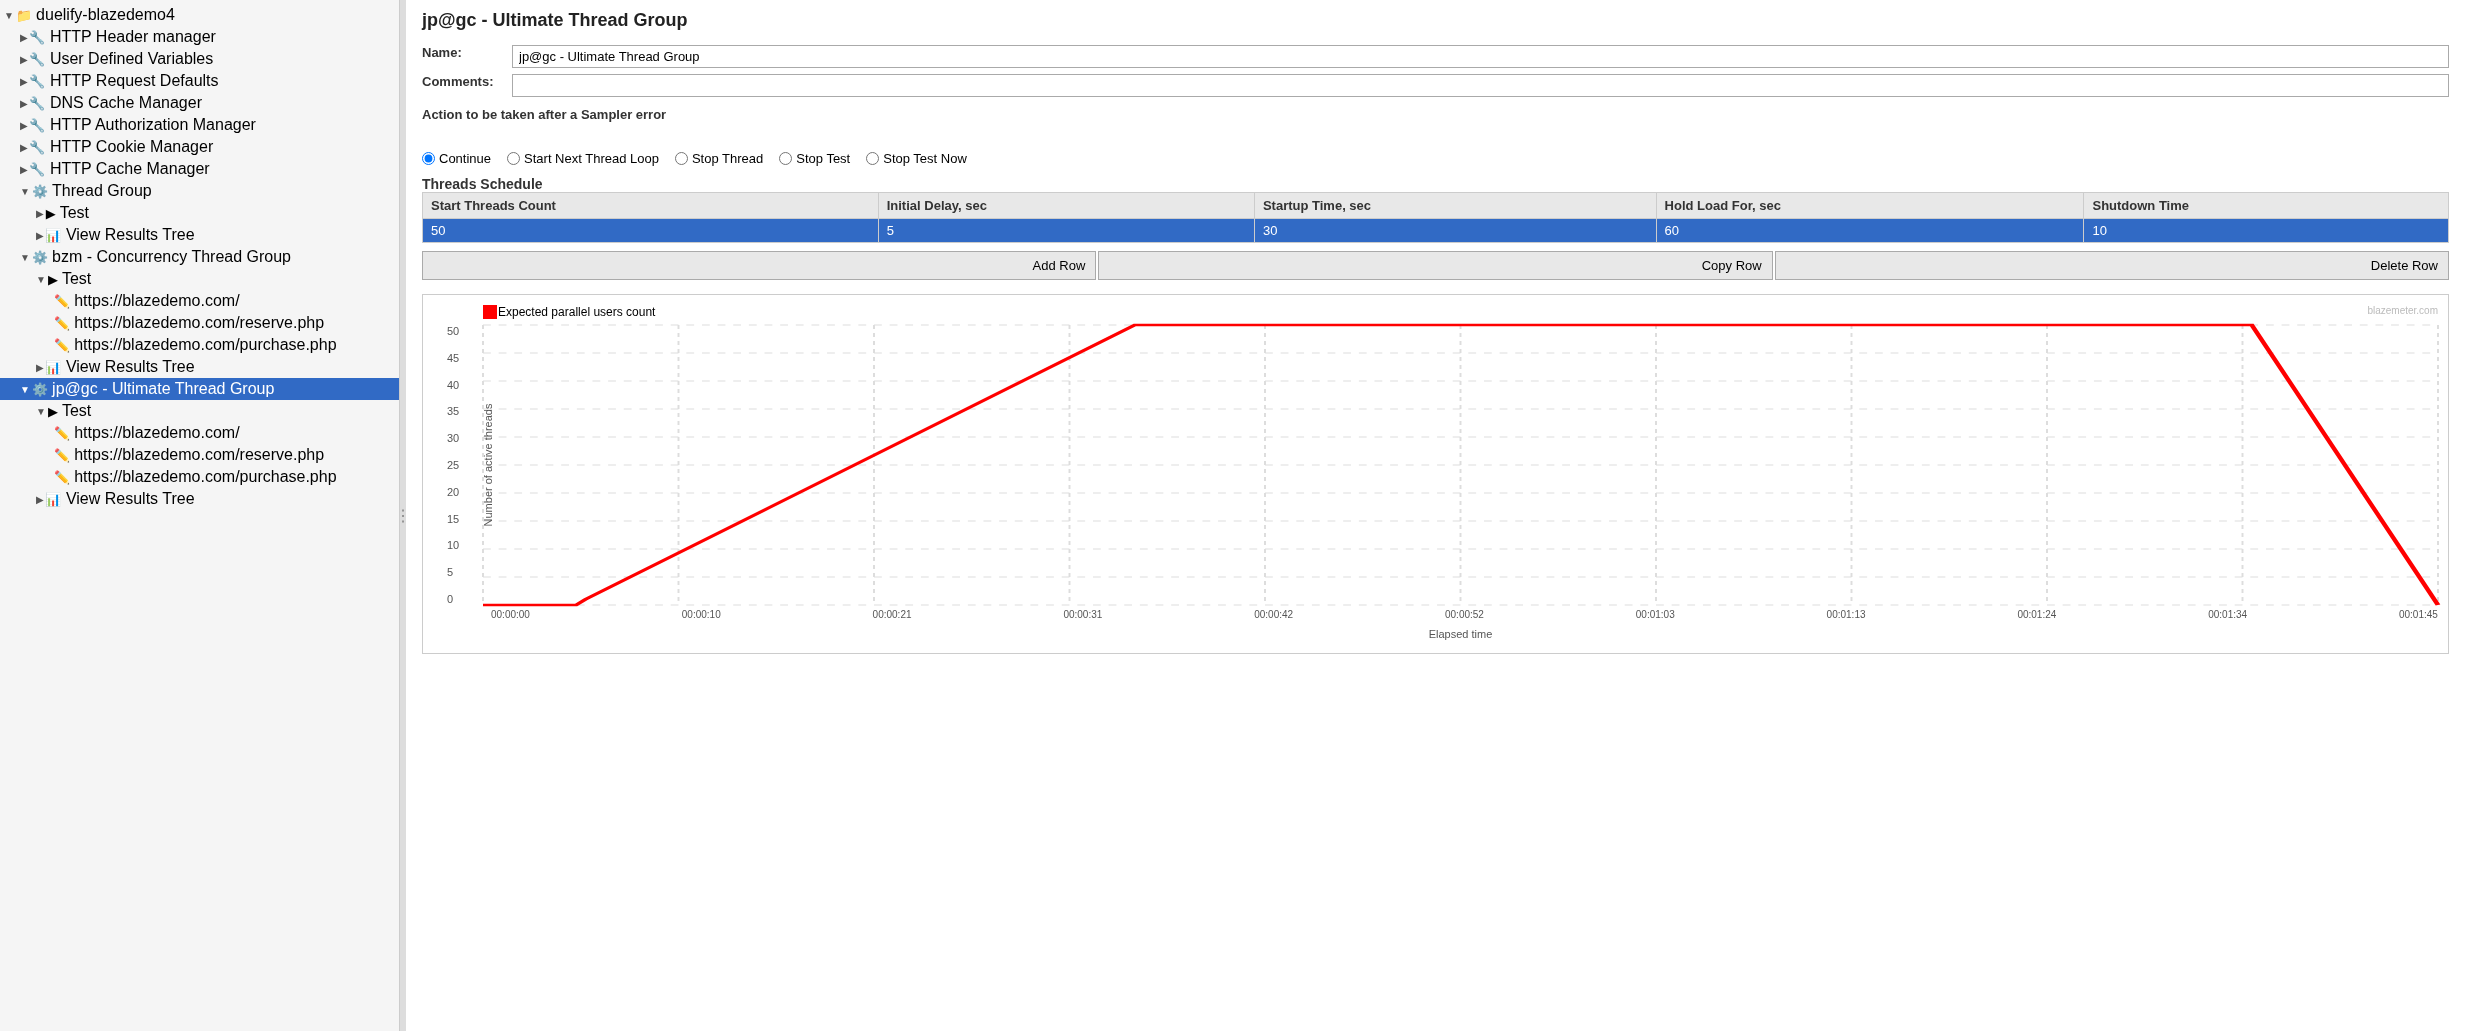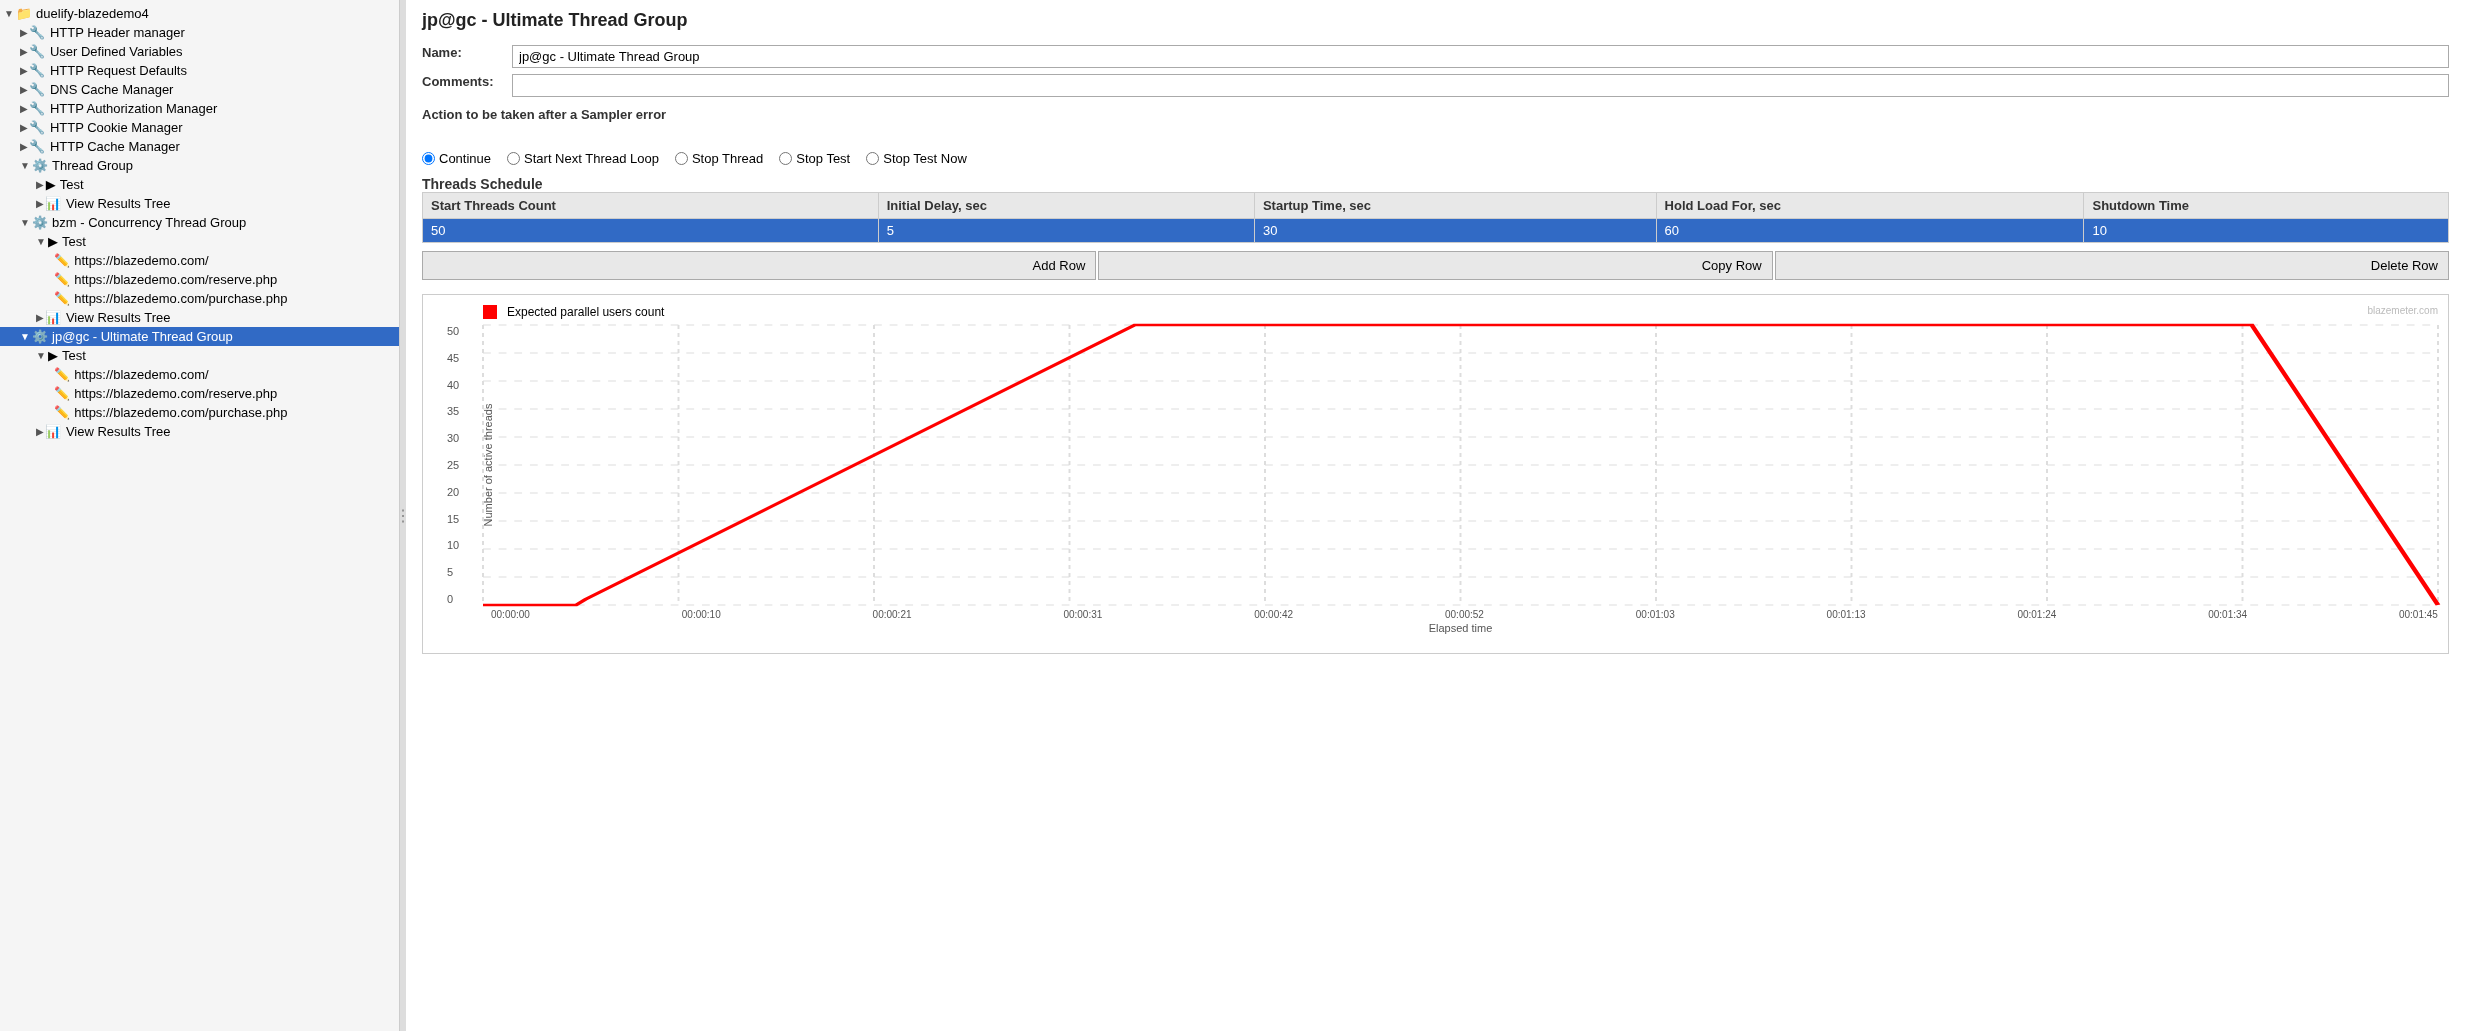--- a/index.html
+++ b/index.html
@@ -18,21 +18,21 @@
     .tree-item {
       display: flex;
       align-items: center;
       padding: 2px 4px;
       cursor: pointer;
       white-space: nowrap;
     }
     .tree-item.selected { background: #316ac5; color: white; }
     .tree-item .indent { display: inline-block; }
     .tree-item .icon { margin-right: 4px; font-size: 13px; }
-    .tree-item .label { font-size: 13px; }
+    .tree-item .label { font-size: 16px; }
     .expand-arrow { font-size: 10px; margin-right: 2px; color: #555; cursor: pointer; }
     .tree-item.selected .expand-arrow { color: white; }
 
     
     #main {
       flex: 1;
       background: #ffffff;
       overflow-y: auto;
       padding: 10px 16px;
       position: relative;
@@ -139,21 +139,21 @@
       border: 1px solid #ccc;
       background: white;
       padding: 10px 10px 30px 60px;
       position: relative;
       height: 360px;
     }
 
     .chart-legend {
       display: flex;
       align-items: center;
-      gap: 10px;
+      gap: 1px;
       margin-bottom: 6px;
       font-size: 12px;
     }
     .legend-color {
       width: 14px;
       height: 14px;
       background: red;
       display: inline-block;
     }
 
@@ -179,21 +179,21 @@
       margin-top: 4px;
       font-size: 10px;
       color: #555;
       padding-left: 8px;
     }
 
     .x-axis-title {
       text-align: center;
       font-size: 11px;
       color: #555;
-      margin-top: 2px;
+      margin-top: 8px;
     }
 
     .watermark {
       position: absolute;
       right: 10px;
       top: 10px;
       font-size: 10px;
       color: #bbb;
     }
 

